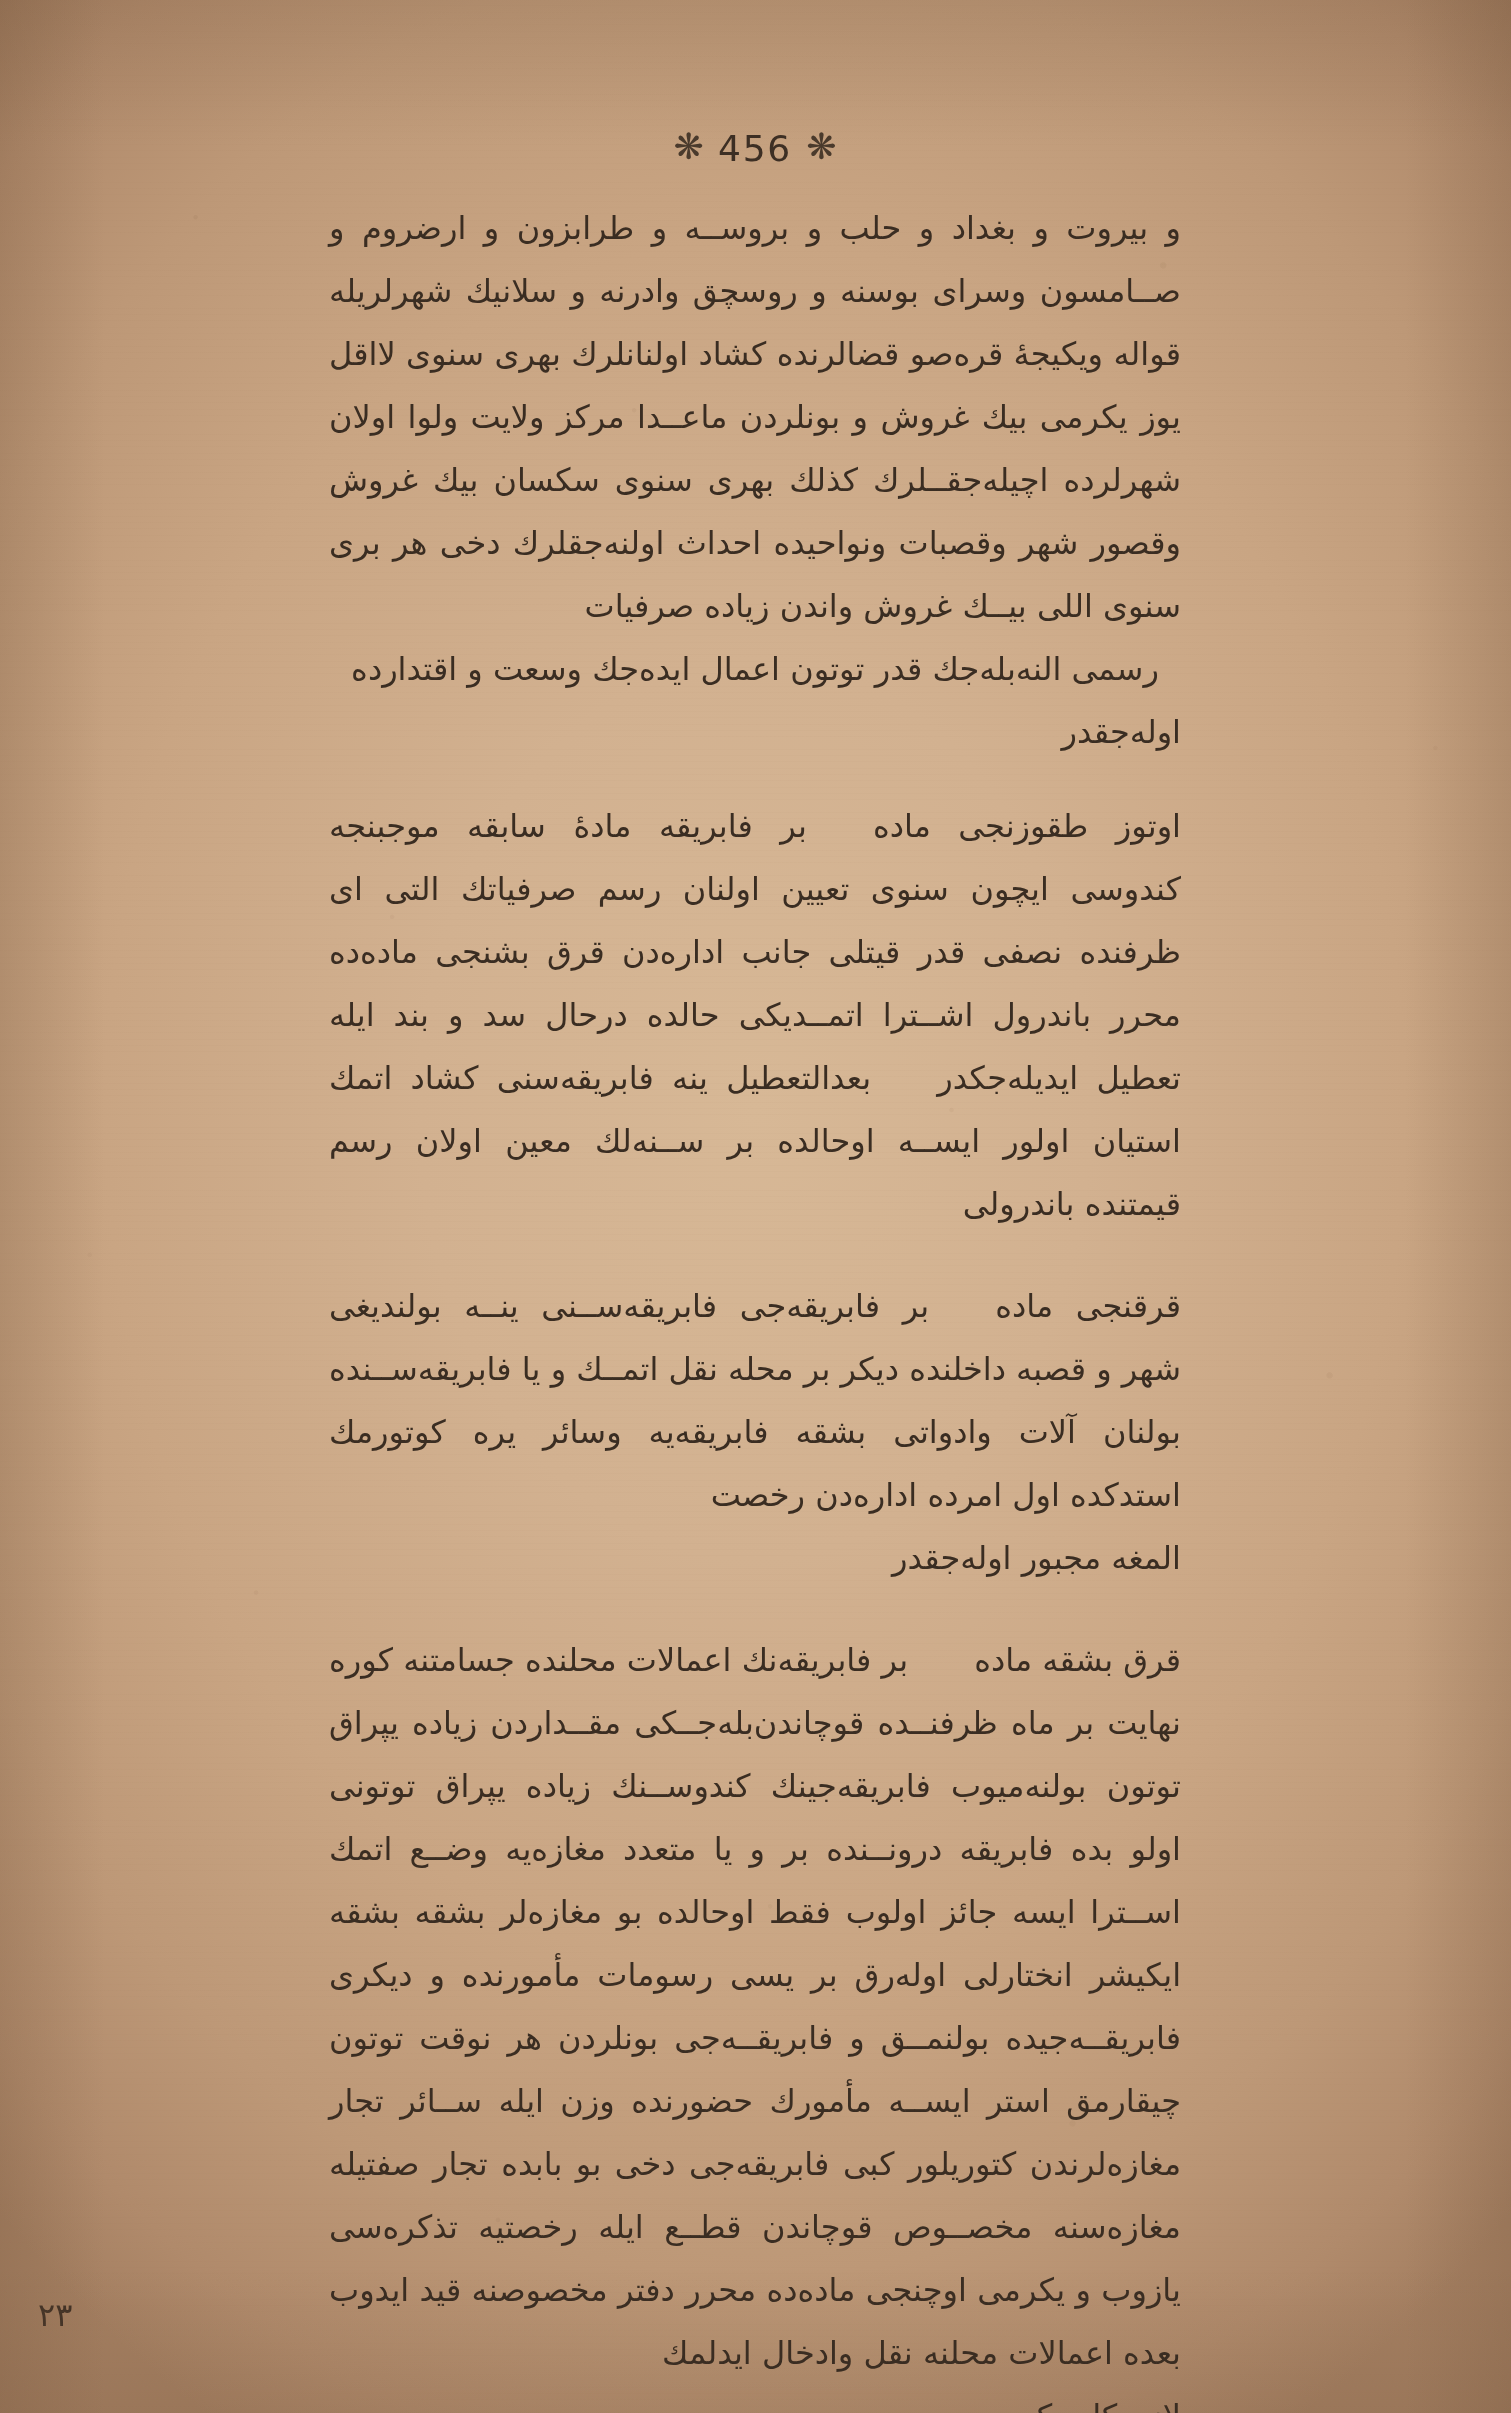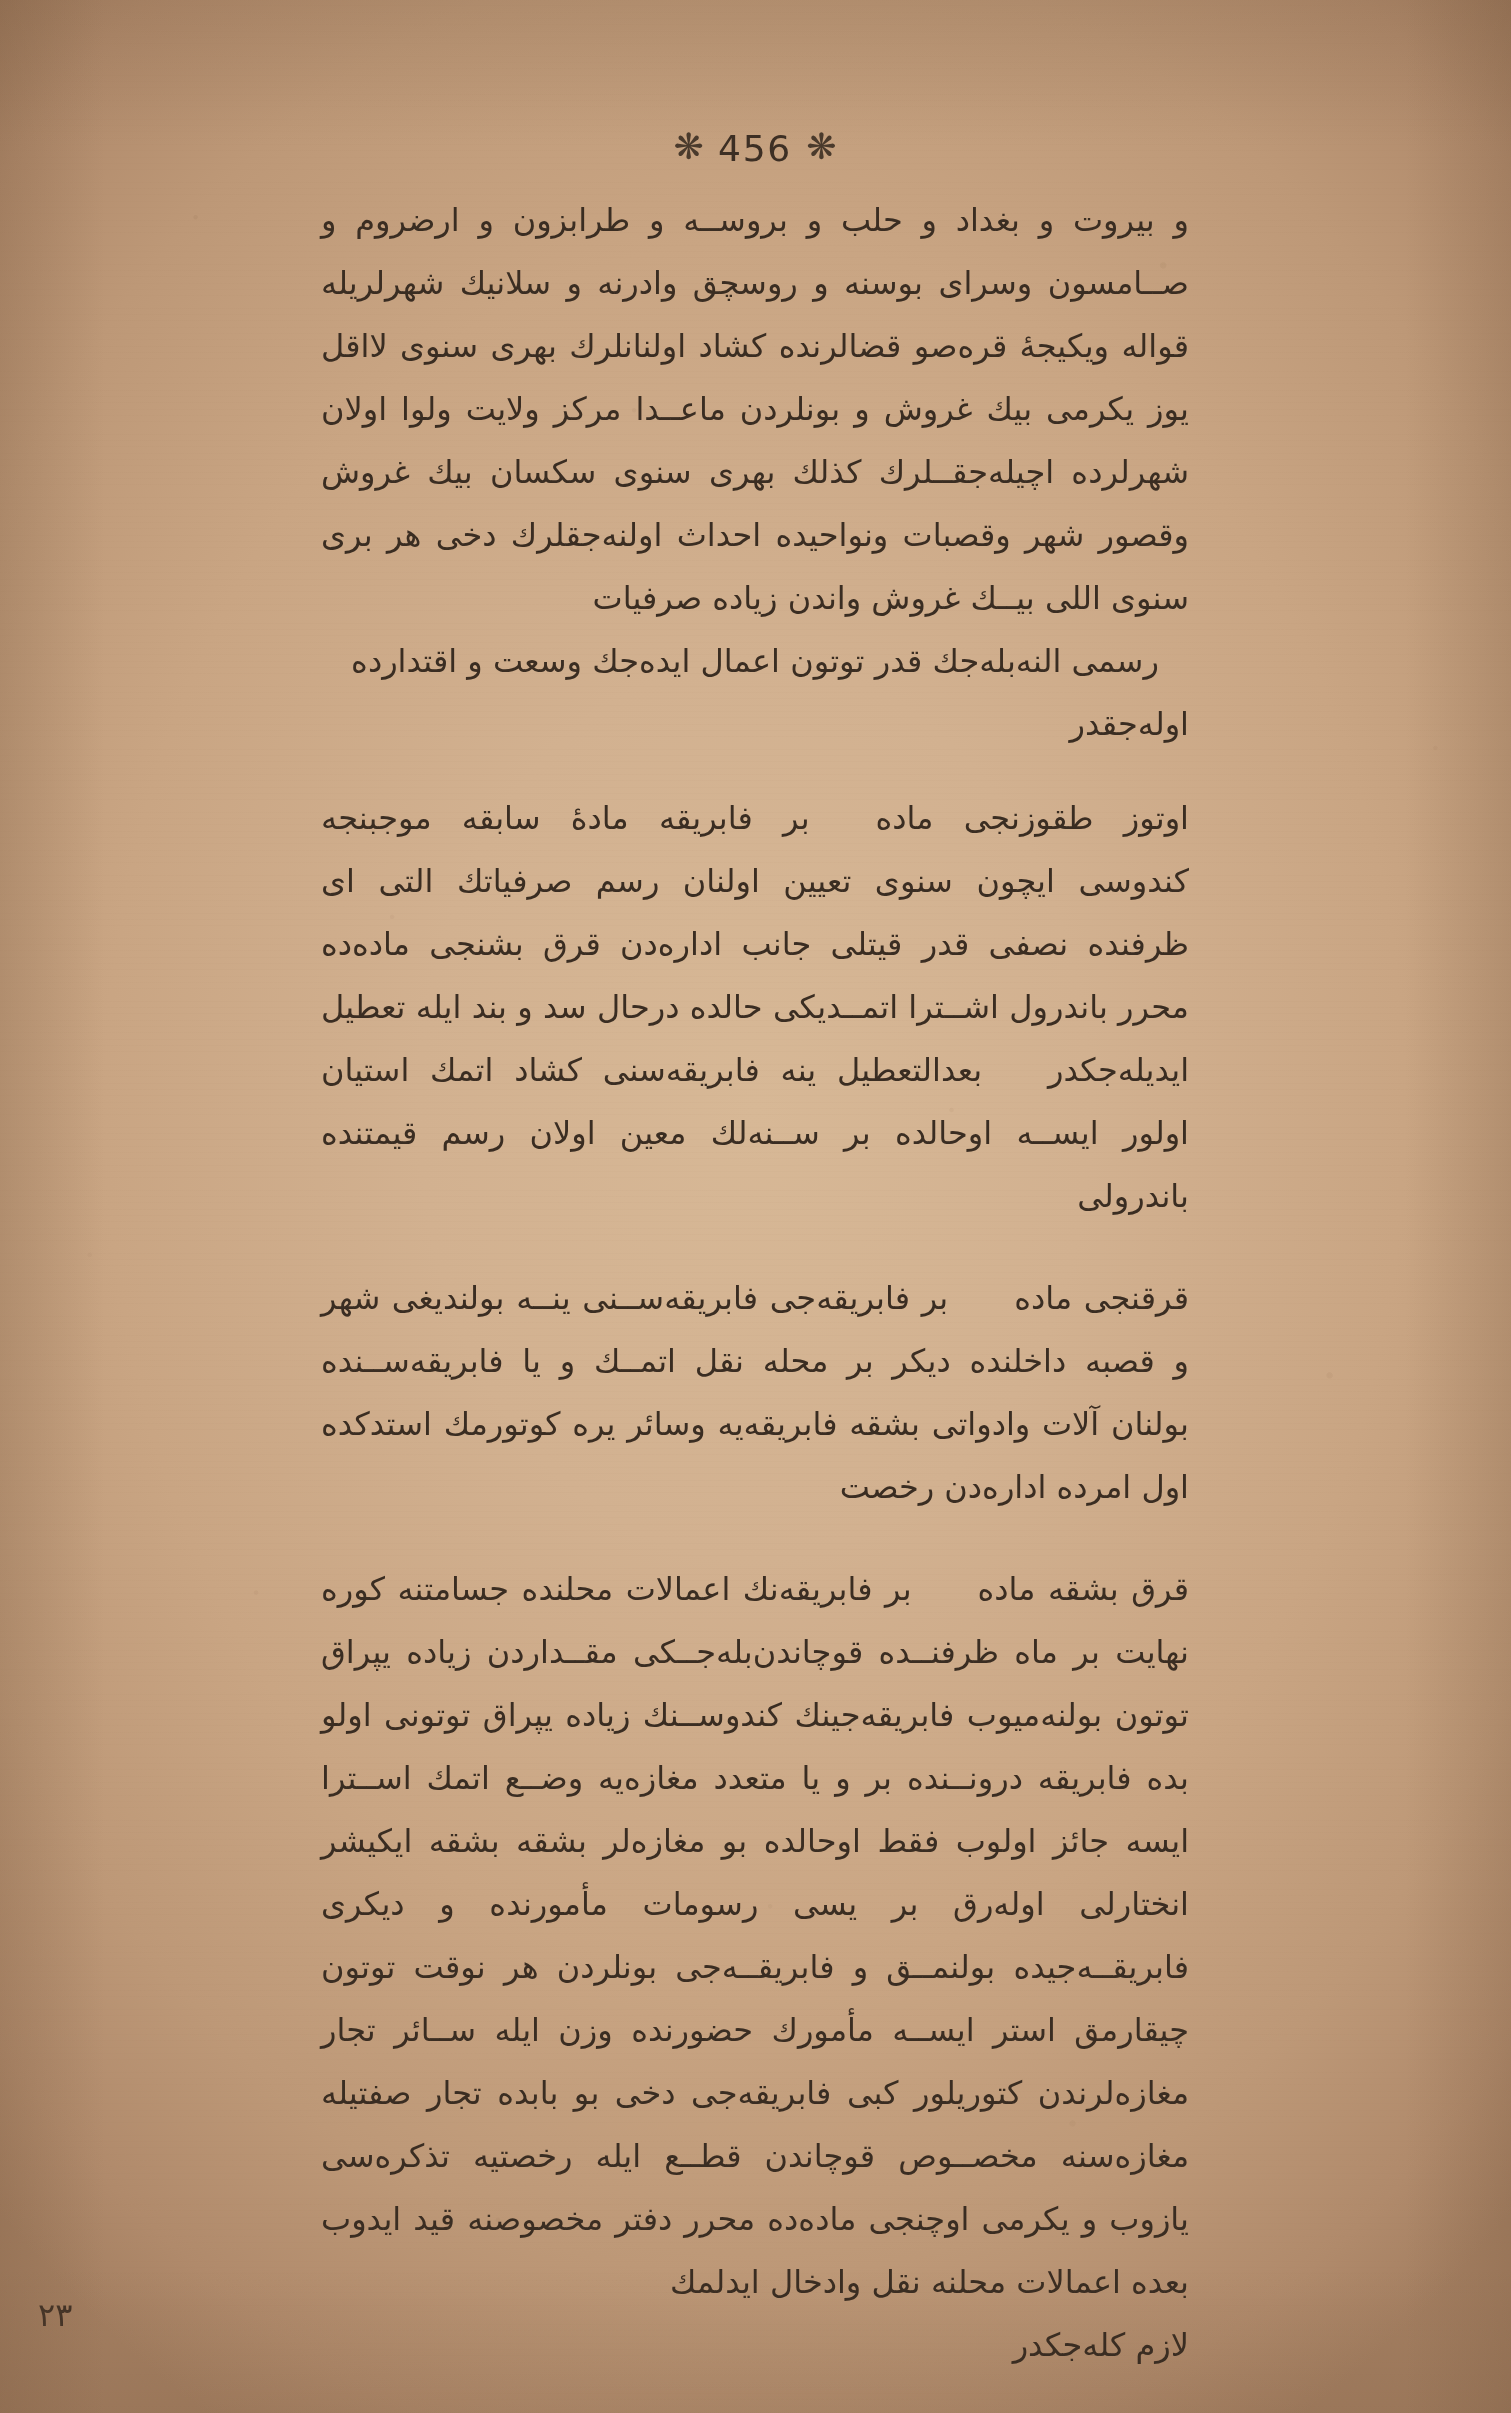--- a/index.html
+++ b/index.html
@@ -115,21 +115,21 @@
     text-align: justify;
     text-align-last: right;
     color: #3a2d22;
     font-family: "DejaVu Sans", "Liberation Sans", sans-serif;
     font-size: 32px;
     line-height: 63px;
     text-rendering: optimizeLegibility;
   }
 
   .para {
-    margin: 4px;
+    margin: 12px;
     direction: rtl;
     text-align: justify;
     text-align-last: right;
   }
   .para.gap-sm { margin-top: 30.5px; }
   .para.gap-md { margin-top: 39px; }
 
   
   .para .tail {
     display: block;
@@ -180,20 +180,21 @@
         <span>سنوى تعيين اولنان رسم صرفياتك التى اى ظرفنده نصفى قدر قيتلى جانب</span>
         <span>اداره‌دن قرق بشنجى ماده‌ده محرر باندرول اشــترا اتمــديكى حالده درحال</span>
         <span><span>سد و بند ايله تعطيل ايديله‌جكدر</span><span class="artgap"></span><span>بعدالتعطيل ينه فابريقه‌سنى كشاد اتمك</span></span>
         <span>استيان اولور ايســه اوحالده بر ســنه‌لك معين اولان رسم قيمتنده باندرولى</span>
       </p>
 
       <p class="para gap-md">
         <span><span class="arthead">قرقنجى ماده</span><span class="artgap"></span><span>بر فابريقه‌جى فابريقه‌ســنى ينــه بولنديغى شهر و قصبه</span></span>
         <span>داخلنده ديكر بر محله نقل اتمــك و يا فابريقه‌ســنده بولنان آلات وادواتى</span>
         <span>بشقه فابريقه‌يه وسائر يره كوتورمك استدكده اول امرده اداره‌دن رخصت</span>
+        <span class="tail">المغه مجبور اوله‌جقدر</span>
       </p>
 
       <p class="para gap-md">
         <span><span class="arthead">قرق بشقه ماده</span><span class="artgap"></span><span>بر فابريقه‌نك اعمالات محلنده جسامتنه كوره نهايت</span></span>
         <span>بر ماه ظرفنــده قوچاندن‌بله‌جــكى مقــداردن زياده يپراق توتون بولنه‌ميوب</span>
         <span>فابريقه‌جينك كندوســنك زياده يپراق توتونى اولو بده فابريقه درونــنده</span>
         <span>بر و يا متعدد مغازه‌يه وضــع اتمك اســترا ايسه جائز اولوب فقط اوحالده</span>
         <span>بو مغازه‌لر بشقه بشقه ايكيشر انختارلى اوله‌رق بر يسى رسومات مأمورنده</span>
         <span>و ديكرى فابريقــه‌جيده بولنمــق و فابريقــه‌جى بونلردن هر نوقت توتون</span>
         <span>چيقارمق استر ايســه مأمورك حضورنده وزن ايله ســائر تجار مغازه‌لرندن</span>

